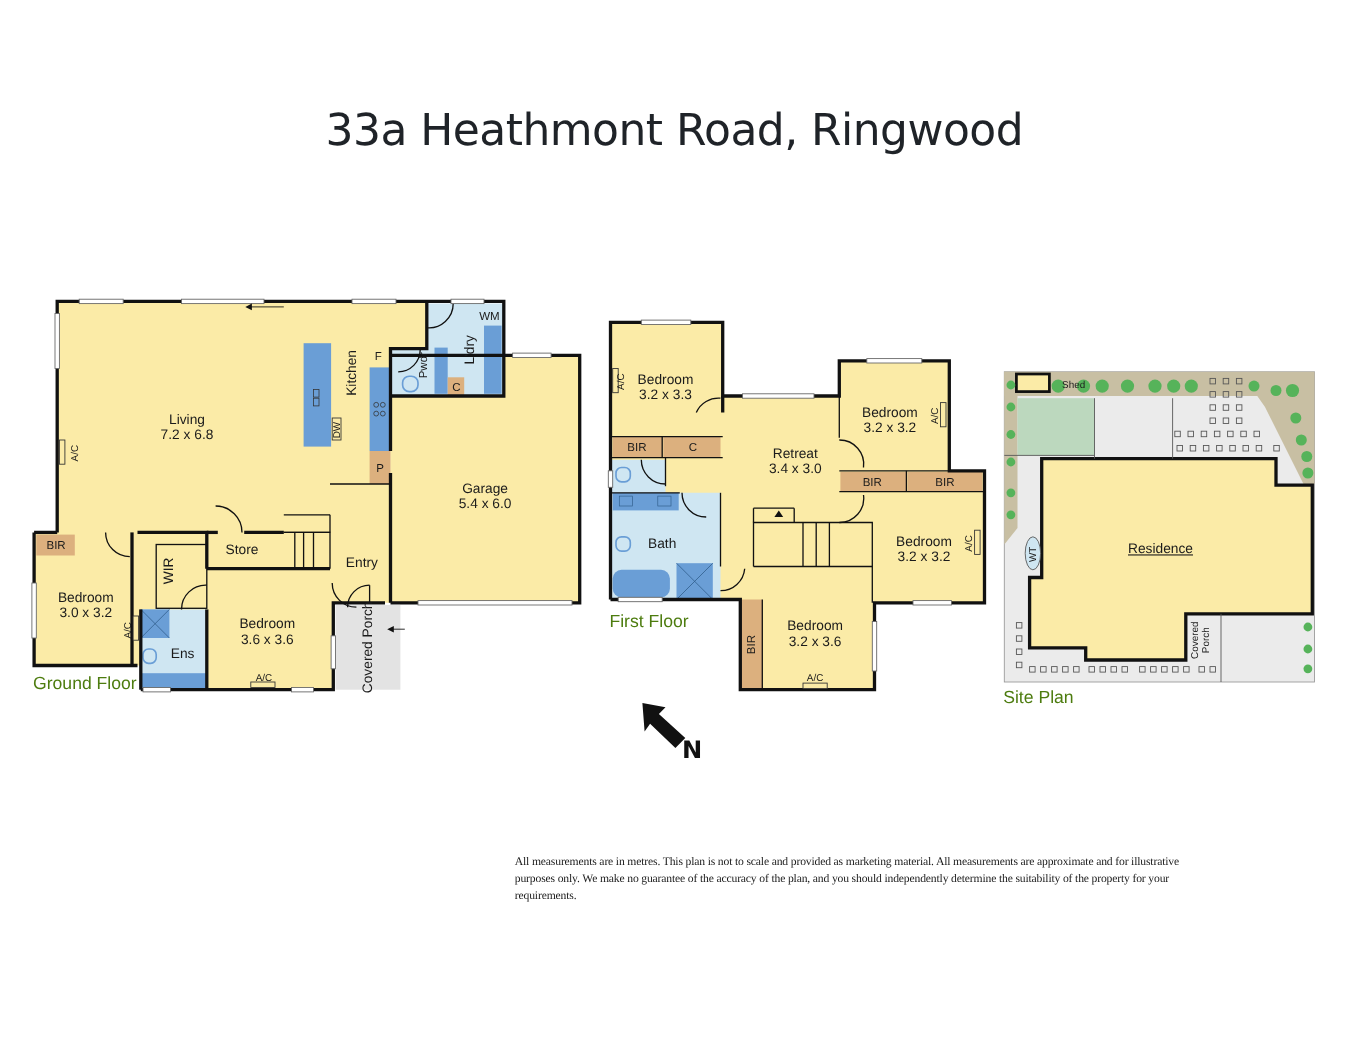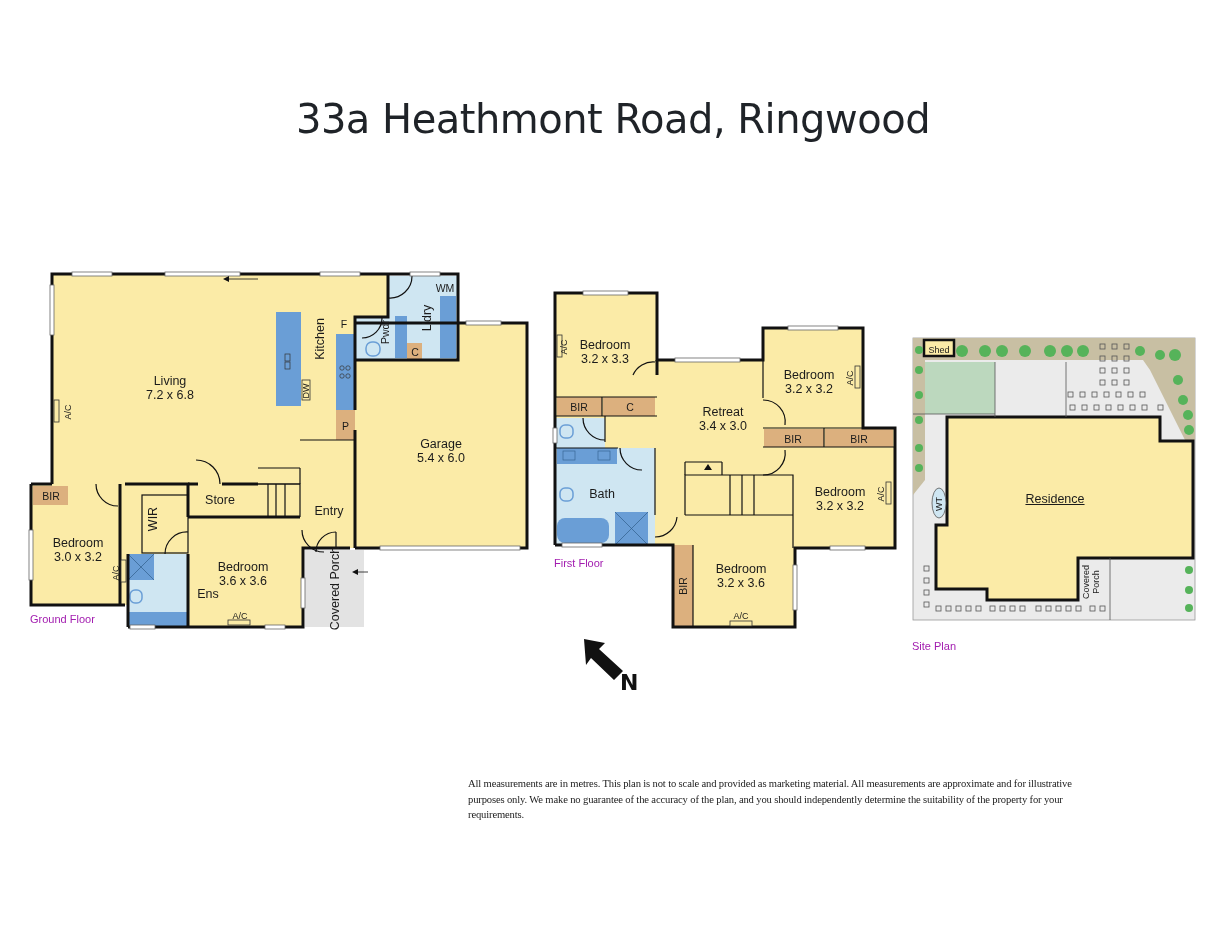--- a/index.html
+++ b/index.html
@@ -3,21 +3,21 @@
 <meta charset="utf-8">
 <style>
   html, body { margin: 0; padding: 0; background: #ffffff; }
   body { width: 1226px; height: 947px; position: relative; overflow: hidden; font-family: "Liberation Sans", sans-serif; }
   .title { position: absolute; left: 0; top: 96px; width: 1226px; text-align: center; font-family: "DejaVu Sans", sans-serif; font-size: 40px; color: #1f2328; letter-spacing: -0.5px; }
   svg.plan { position: absolute; left: 0; top: 0; }
   .lbl { position: absolute; font-family: "Liberation Sans", sans-serif; font-size: 12.5px; color: #1b1b1b; text-align: center; line-height: 14px; white-space: nowrap; }
   .lbl.small { font-size: 10.5px; }
   .lbl.tiny { font-size: 9px; }
   .rot { transform: rotate(-90deg); transform-origin: center center; }
-  .caption { position: absolute; font-size: 11px; color: #a21caf; }
+  .caption { position: absolute; font-size: 16px; color: #4d7c0f; }
   .disclaimer { position: absolute; left: 468px; top: 776px; width: 610px; font-family: Liberation Serif, serif; font-size: 10.6px; line-height: 15.5px; color: #1b1b1b; letter-spacing: -0.15px; }
   .north { position: absolute; left: 620px; top: 670px; font-family: "DejaVu Sans", sans-serif; font-weight: bold; font-size: 22px; color: #111; }
 </style>
 </head>
 <body>
 
 <div class="title">33a Heathmont Road, Ringwood</div>
 
 <svg class="plan" width="1226" height="947" viewBox="0 0 1226 947">
 
@@ -300,21 +300,21 @@
   <div>Bedroom</div>
   <div>3.0 x 3.2</div>
 </div>
 <div class="lbl" style="left:200px;top:493px;width:40px;">Store</div>
 <div class="lbl" style="left:310px;top:504px;width:38px;">Entry</div>
 <div class="lbl rot" style="left:136px;top:512px;width:34px;">WIR</div>
 <div class="lbl" style="left:208px;top:560px;width:70px;">
   <div>Bedroom</div>
   <div>3.6 x 3.6</div>
 </div>
-<div class="lbl" style="left:150px;top:587px;width:32px;margin-left:42px;">Ens</div>
+<div class="lbl" style="left:150px;top:587px;width:32px;">Ens</div>
 <div class="lbl rot" style="left:293px;top:582px;width:84px;white-space:normal;line-height:13px;">Covered Porch</div>
 <div class="lbl tiny rot" style="left:56px;top:405px;width:24px;">A/C</div>
 <div class="lbl tiny rot" style="left:104px;top:566px;width:24px;">A/C</div>
 <div class="lbl tiny" style="left:228px;top:609px;width:24px;">A/C</div>
 <div class="caption" style="left:30px;top:613px;">Ground Floor</div>
 
 <div class="lbl" style="left:570px;top:338px;width:70px;">
   <div>Bedroom</div>
   <div>3.2 x 3.3</div>
 </div>
@@ -339,21 +339,21 @@
   <div>Bedroom</div>
   <div>3.2 x 3.6</div>
 </div>
 <div class="lbl small rot" style="left:668px;top:579px;width:30px;">BIR</div>
 <div class="lbl tiny rot" style="left:552px;top:340px;width:24px;">A/C</div>
 <div class="lbl tiny rot" style="left:838px;top:371px;width:24px;">A/C</div>
 <div class="lbl tiny rot" style="left:869px;top:487px;width:24px;">A/C</div>
 <div class="lbl tiny" style="left:729px;top:609px;width:24px;">A/C</div>
 <div class="caption" style="left:554px;top:557px;">First Floor</div>
 
-<div class="lbl tiny" style="left:925px;top:343px;width:28px;">Shed</div>
+<div class="lbl tiny" style="left:925px;top:343px;width:28px;padding-left:37px;">Shed</div>
 <div class="lbl" style="left:1010px;top:492px;width:90px;text-decoration:underline;">Residence</div>
 <div class="lbl tiny rot" style="left:929px;top:497px;width:20px;">WT</div>
 <div class="lbl tiny rot" style="left:1069px;top:572px;width:44px;white-space:normal;line-height:10px;">Covered Porch</div>
-<div class="caption" style="left:912px;top:626px;margin-top:14px;">Site Plan</div>
+<div class="caption" style="left:912px;top:626px;">Site Plan</div>
 
 <div class="north">N</div>
 
 <div class="disclaimer">All measurements are in metres. This plan is not to scale and provided as marketing material. All measurements are approximate and for illustrative purposes only. We make no guarantee of the accuracy of the plan, and you should independently determine the suitability of the property for your requirements.</div>
 
 </body></html>

